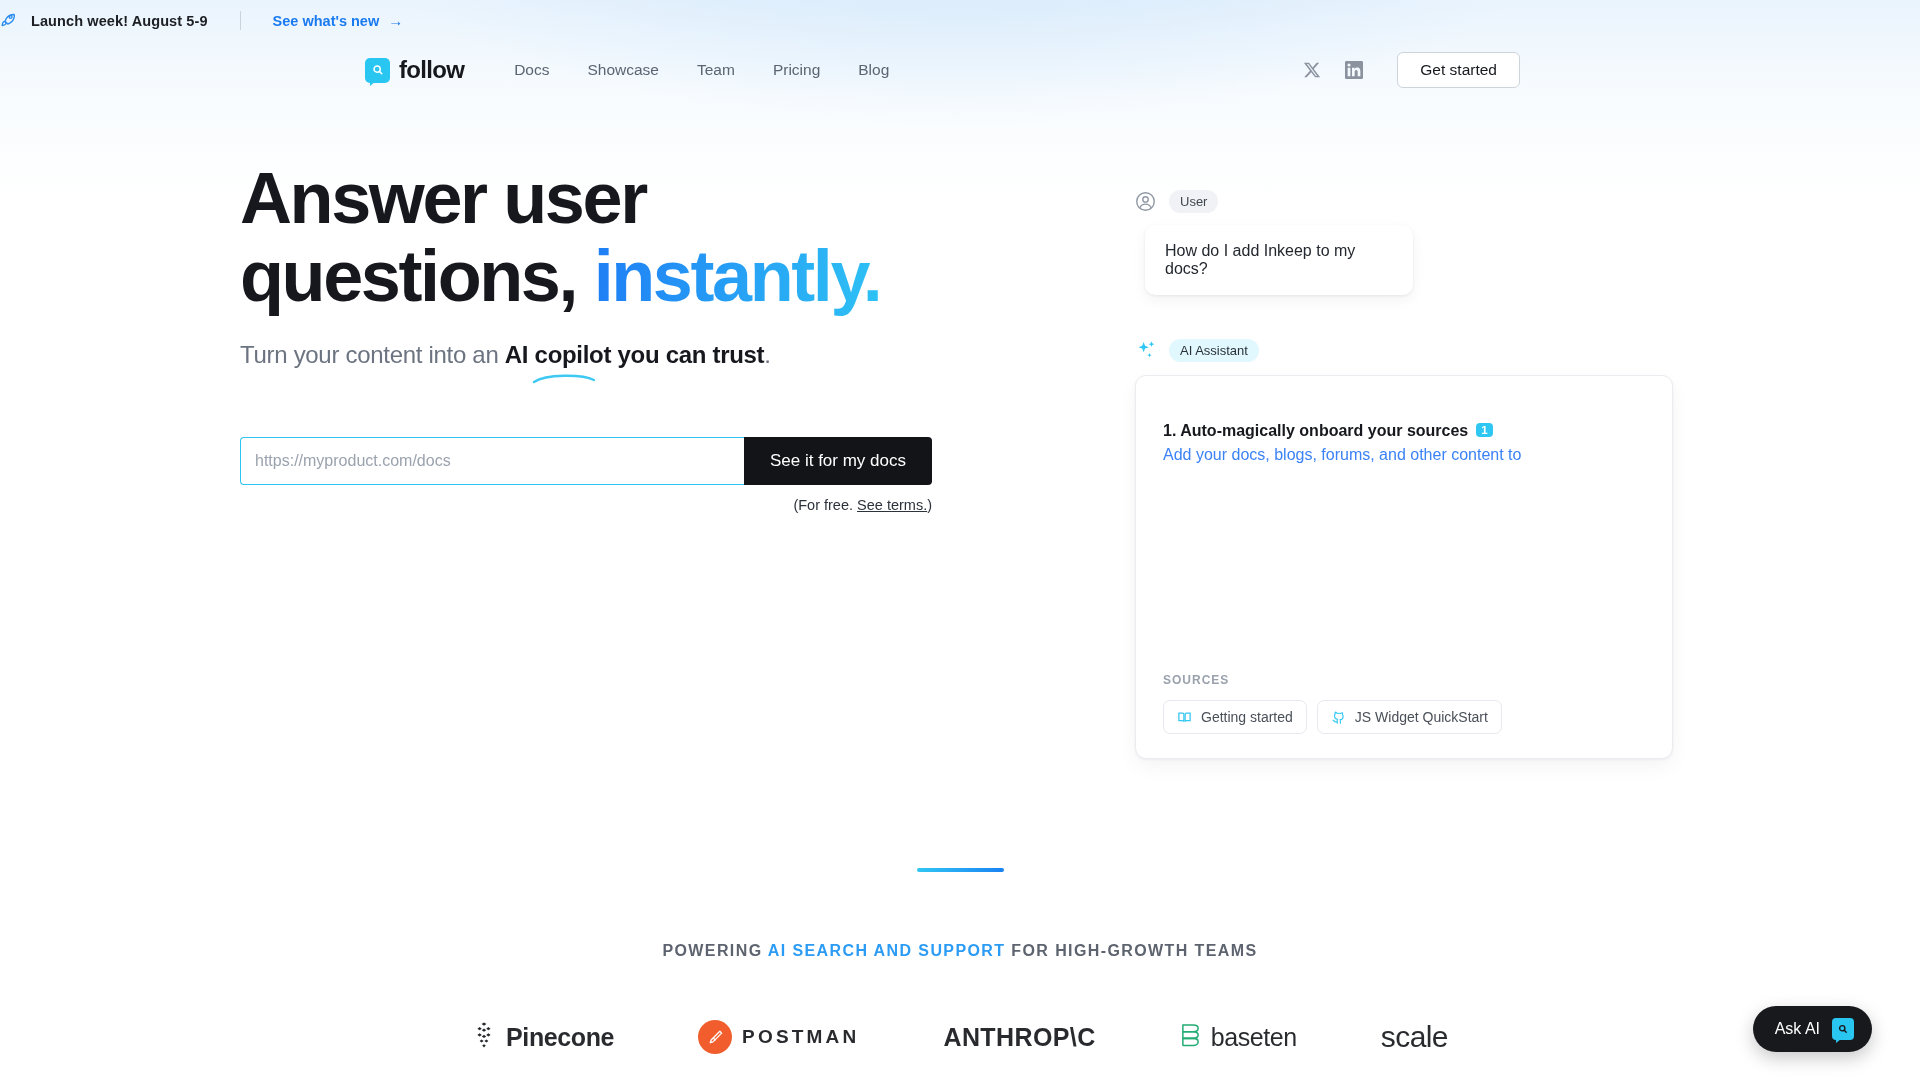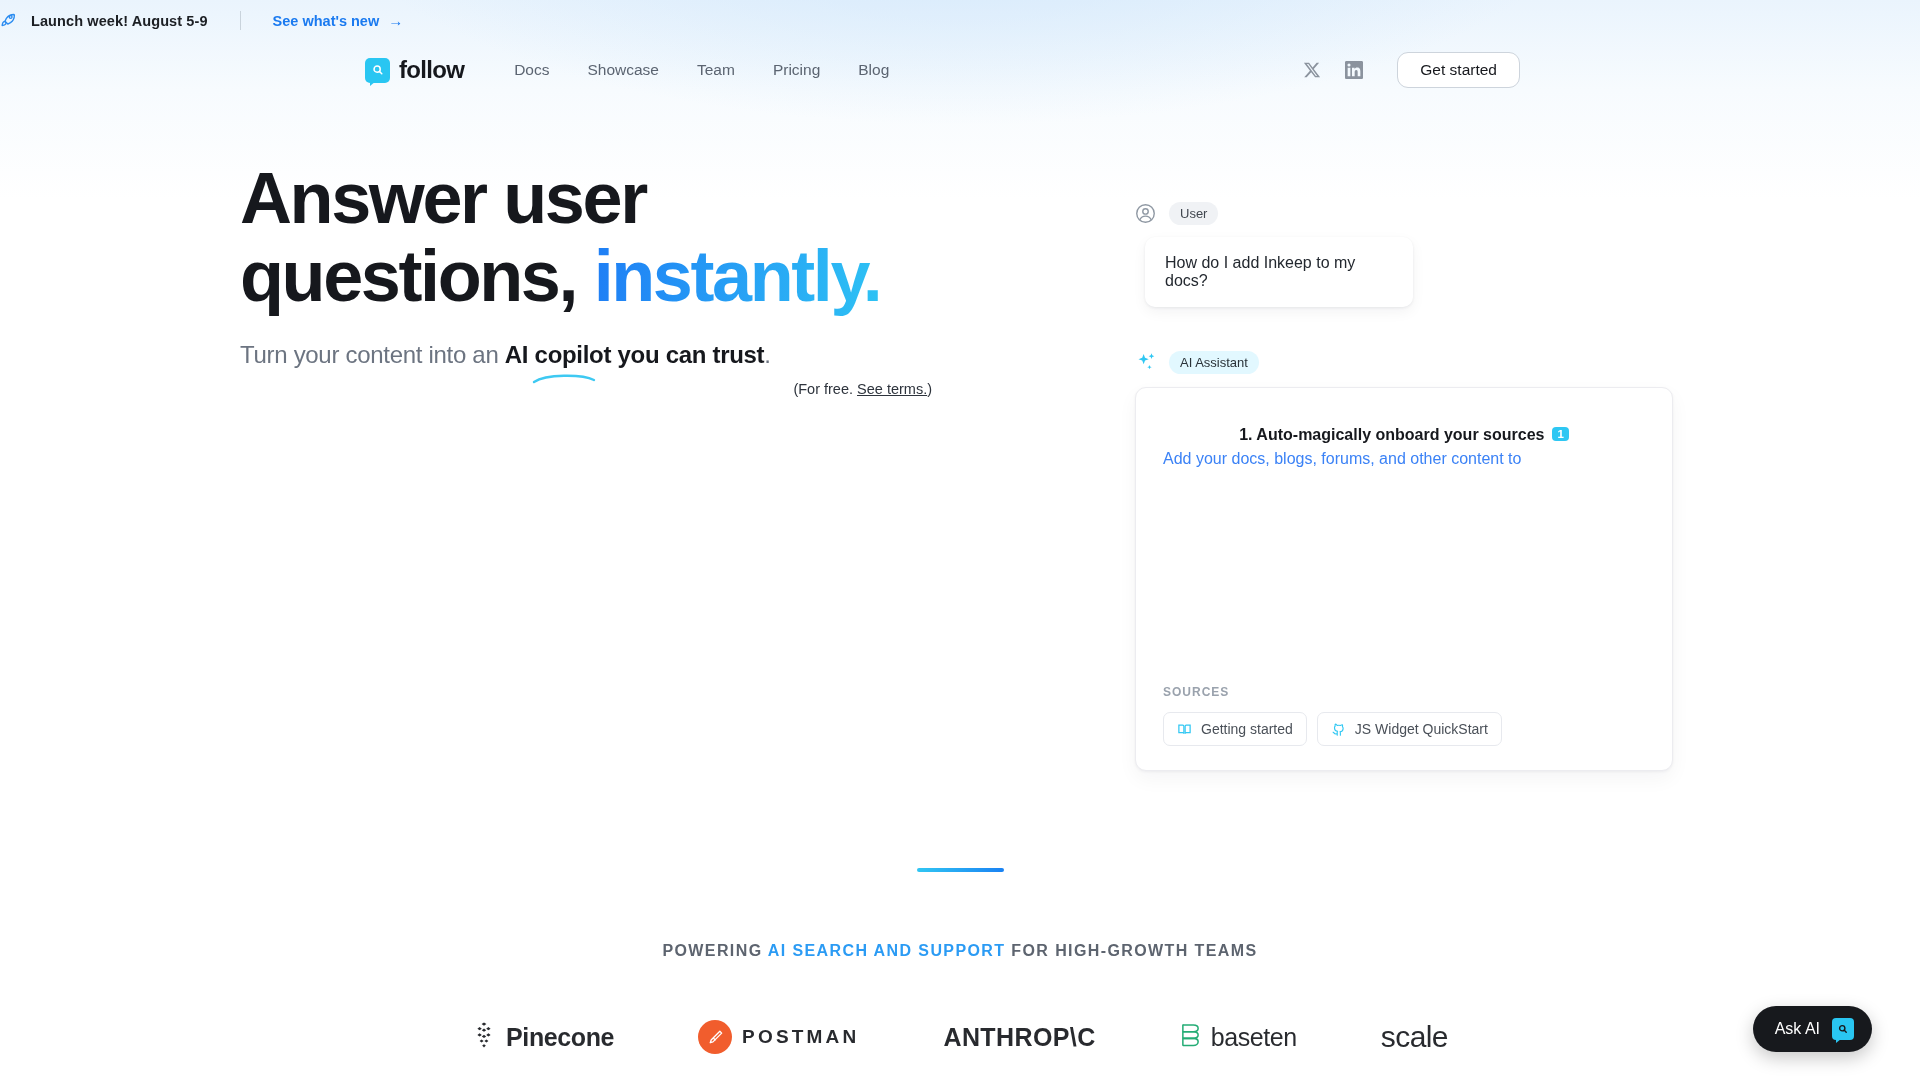--- a/index.html
+++ b/index.html
@@ -63,21 +63,21 @@
   .nav-links { display: flex; align-items: center; gap: 38px; margin-left: 4px; }
   .nav-link {
     font-size: 15.5px; color: #5b6471; text-decoration: none; cursor: pointer;
   }
   .nav-right {
     margin-left: auto; display: flex; align-items: center; gap: 24px;
     padding-right: 320px;
   }
   .social-icon { color: #8b939e; display: inline-flex; cursor: pointer; }
   .btn-getstarted {
-    border: 1px solid #cdd4dc; border-radius: 11px;
+    border: 1px solid #cdd4dc; border-radius: 6px;
     background: #ffffff; color: #16181d;
     font-size: 15.5px; font-family: inherit;
     padding: 8px 22px; cursor: pointer; margin-left: 10px;
   }
 
   
   .hero {
     position: relative;
     display: flex;
     padding: 0 80px 0 160px;
@@ -120,21 +120,21 @@
     padding: 0 26px; cursor: pointer;
   }
   .terms {
     width: 692px; text-align: right;
     margin-top: 12px; font-size: 14.5px; color: #2d333c;
   }
   .terms a { color: #2d333c; text-decoration: underline; cursor: pointer; }
 
   
   .chat { position: absolute; left: 1135px; top: 190px; width: 545px; }
-  .msg-head { display: flex; align-items: center; gap: 13px; margin-top: 12px; }
+  .msg-head { display: flex; align-items: center; gap: 13px; }
   .avatar { color: #8f98a3; display: inline-flex; }
   .pill {
     font-size: 13px; border-radius: 999px; padding: 4px 11px;
     background: #f0f2f5; color: #41474f;
   }
   .pill.ai { background: #e2f8ff; color: #2a3238; }
   .sparkle { color: #2ec7f3; display: inline-flex; }
   .user-bubble {
     margin-top: 12px; margin-left: 10px;
     background: #ffffff; border-radius: 10px;
@@ -146,21 +146,21 @@
   .ai-head { margin-top: 44px; display: flex; align-items: center; gap: 11px; }
   .ai-card {
     margin-top: 13px;
     background: #ffffff; border: 1px solid #ececf0; border-radius: 11px;
     box-shadow: 0 1px 3px rgba(16,24,40,.05), 0 8px 20px rgba(16,24,40,.045);
     padding: 26px 27px 24px;
     width: 538px; height: 384px;
     display: flex; flex-direction: column;
   }
   .ai-intro { font-size: 16px; color: #3a4049; }
-  .ai-step { margin-top: 12px; font-size: 16px; font-weight: 700; color: #16181d; text-align: center; }
+  .ai-step { margin-top: 20px; font-size: 16px; font-weight: 700; color: #16181d; }
   .cite {
     display: inline-block; vertical-align: 2px; margin-left: 8px;
     background: #2ec7f3; color: #ffffff;
     font-size: 11.5px; font-weight: 700;
     border-radius: 4px; padding: 1px 5px;
   }
   .ai-step-body { margin-top: 6px; font-size: 16px; color: #3b82f6; }
   .sources-label {
     margin-top: auto;
     font-size: 12px; font-weight: 700; letter-spacing: 1px; color: #9aa2ad;
@@ -289,20 +289,24 @@
         <span class="hl-accent">instantly.</span>
       </h1>
 
       <p class="subhead">
         <span>Turn your content into an </span><b>AI copilot you can trust</b><span>.</span>
         <svg class="swoosh" width="64" height="14" viewBox="0 0 64 14" fill="none">
           <path d="M2 11C14 3 50 3 62 9" stroke="#3ec9f2" stroke-width="2.4" stroke-linecap="round"></path>
         </svg>
       </p>
 
+      <div class="form-row">
+        <input class="url-input" type="text" placeholder="https://myproduct.com/docs" style="">
+        <button class="btn-seeit">See it for my docs</button>
+      </div>
       <div class="terms">
         <span>(For free. </span><a>See terms.</a><span>)</span>
       </div>
     </div>
   </section>
 
   <div class="chat">
 
     <div class="msg-head">
       <span class="avatar">

